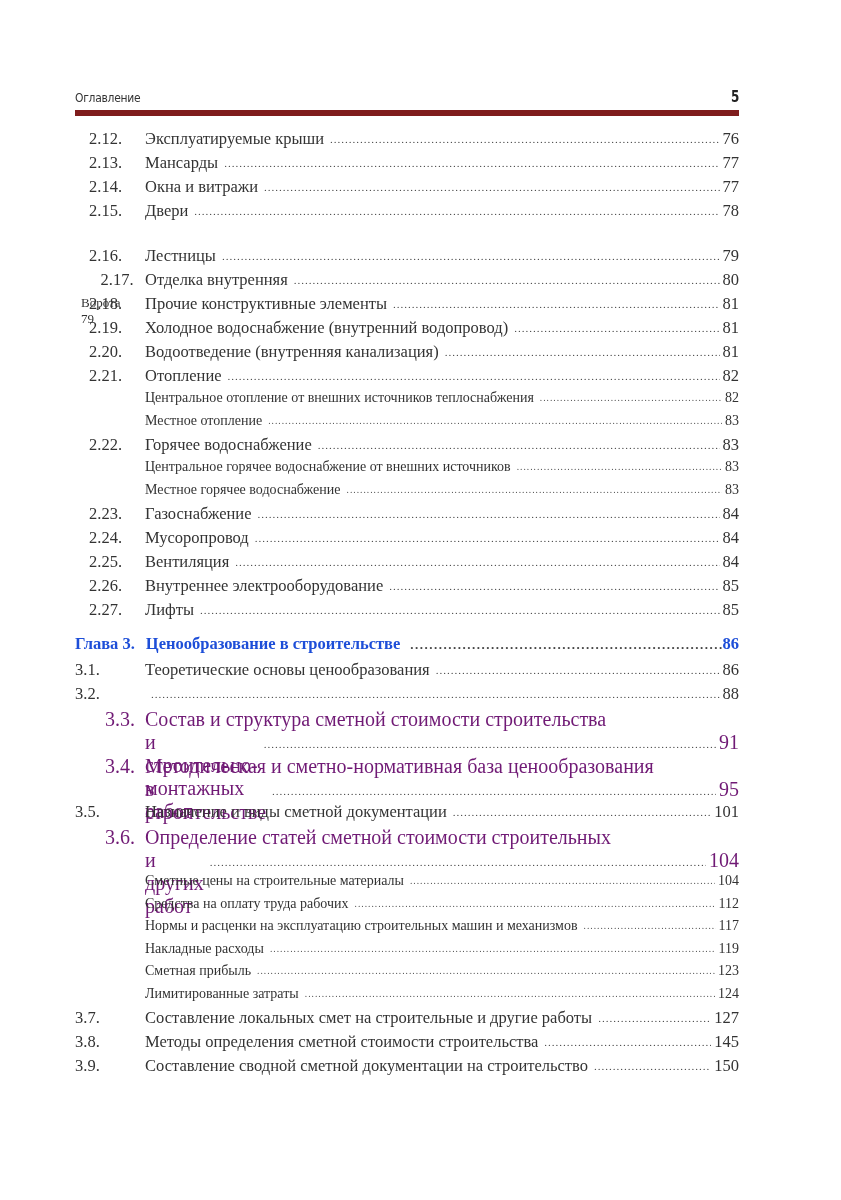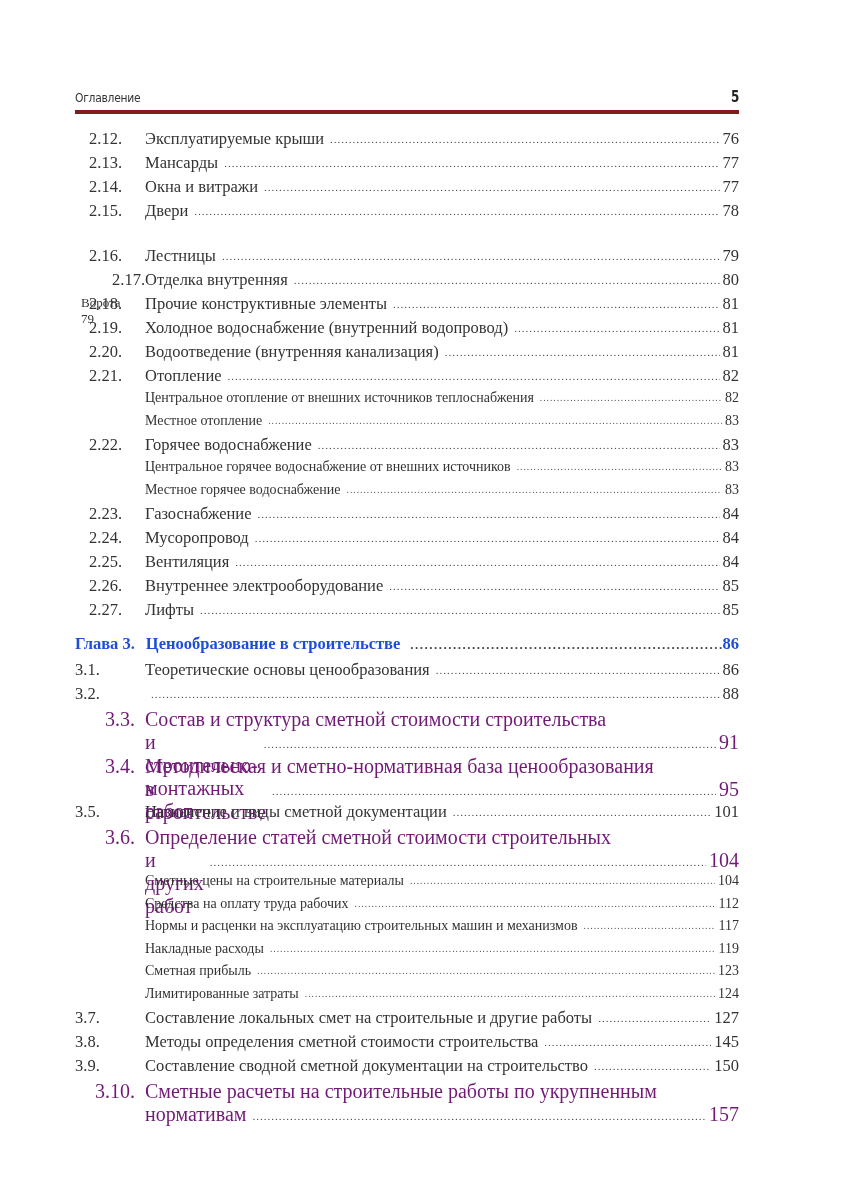--- a/index.html
+++ b/index.html
@@ -1,20 +1,20 @@
 <!DOCTYPE html>
 <html><head>
 <meta charset="utf-8">
 <style>
   html, body { margin: 0; padding: 0; background: #ffffff; }
   body { width: 841px; height: 1200px; position: relative; overflow: hidden; color: #2a2a2a; }
   .page { position: absolute; left: 0; top: 0; width: 841px; height: 1200px; }
   .running-head {
     position: absolute; left: 75px; top: 88px; width: 664px; height: 22px;
-    border-bottom: 4px solid #7f1d1d;
+    border-bottom: 6px solid #7f1d1d;
     font-family: "DejaVu Sans", sans-serif;
   }
   .rh-title { position: absolute; left: 0; top: 2px; font-size: 12.5px; color: #333; letter-spacing: -0.3px; transform: scaleX(0.86); transform-origin: left; }
   .rh-page { position: absolute; right: 0; top: 0px; font-size: 15px; font-weight: bold; color: #222; transform: scaleX(0.8); transform-origin: right; }
 
   .toc { position: absolute; left: 75px; top: 129px; width: 664px; font-family: "Liberation Serif", serif; }
   .row { position: relative; display: flex; align-items: baseline; height: 24px; font-size: 16.5px; color: #333; }
   .row .num { width: 70px; flex: 0 0 70px; text-align: right; padding-right: 0; box-sizing: border-box; }
   .row .txt { white-space: nowrap; padding-left: 0; }
   .row .dots { flex: 1 1 auto; overflow: hidden; white-space: nowrap; margin: 0 3px 0 6px; color: #444; font-size: 11px; letter-spacing: 1px; position: relative; top: -1px; }
@@ -86,21 +86,21 @@
     </div>
 
     <div class="row sec">
       <div class="num" style="text-align:left;padding-left:14px;box-sizing:border-box;">2.16.</div>
       <span class="txt">Лестницы</span>
       <span class="dots"></span>
       <span class="pg">79</span>
     </div>
 
     <div class="row sec">
-      <div class="num" style="text-align:right;padding-left:14px;box-sizing:border-box;">2.17.</div>
+      <div class="num" style="text-align:center;padding-left:14px;box-sizing:border-box;">2.17.</div>
       <span class="txt">Отделка внутренняя</span>
       <span class="dots"></span>
       <span class="pg">80</span>
     </div>
 
     <div class="row sec">
       <div class="num" style="text-align:left;padding-left:14px;box-sizing:border-box;">2.18.</div>
       <span class="txt">Прочие конструктивные элементы</span>
       <span class="dots"></span>
       <span class="pg">81</span>
@@ -306,26 +306,15 @@
       <span class="pg">145</span>
     </div>
 
     <div class="row row3">
       <div class="num">3.9.</div>
       <span class="txt">Составление сводной сметной документации на строительство</span>
       <span class="dots"></span>
       <span class="pg">150</span>
     </div>
 
-    <div class="multi">
-      <div class="line1">
-        <div class="num">3.10.</div>
-        <span class="txt">Сметные расчеты на строительные работы по укрупненным</span>
-      </div>
-      <div class="line2">
-        <span class="txt">нормативам</span>
-        <span class="dots"></span>
-        <span class="pg">157</span>
-      </div>
-    </div>
 
   </div>
 </div>
 
 </body></html>

